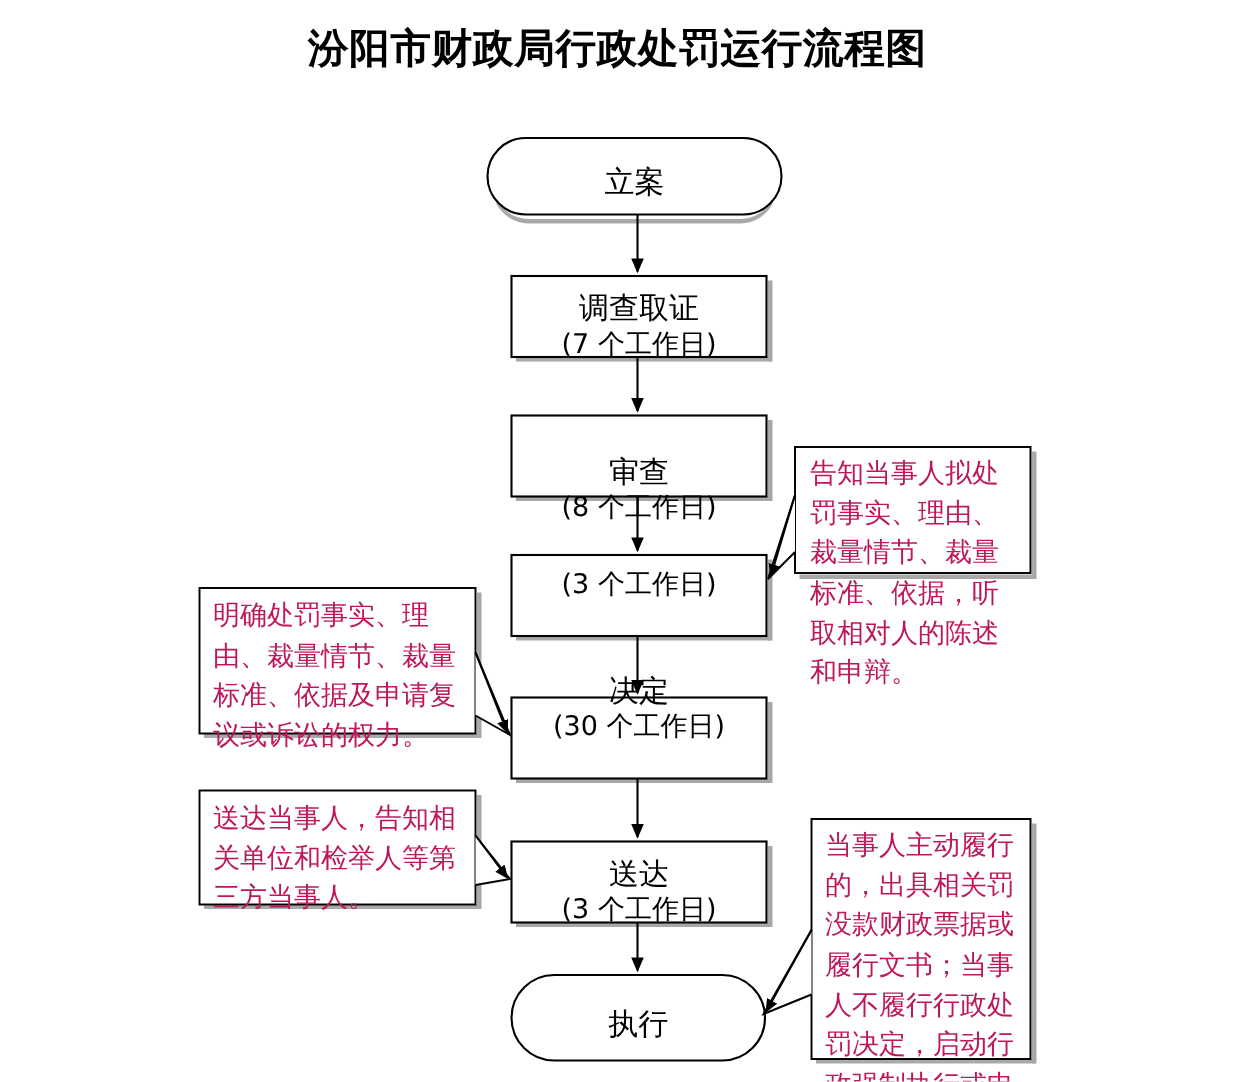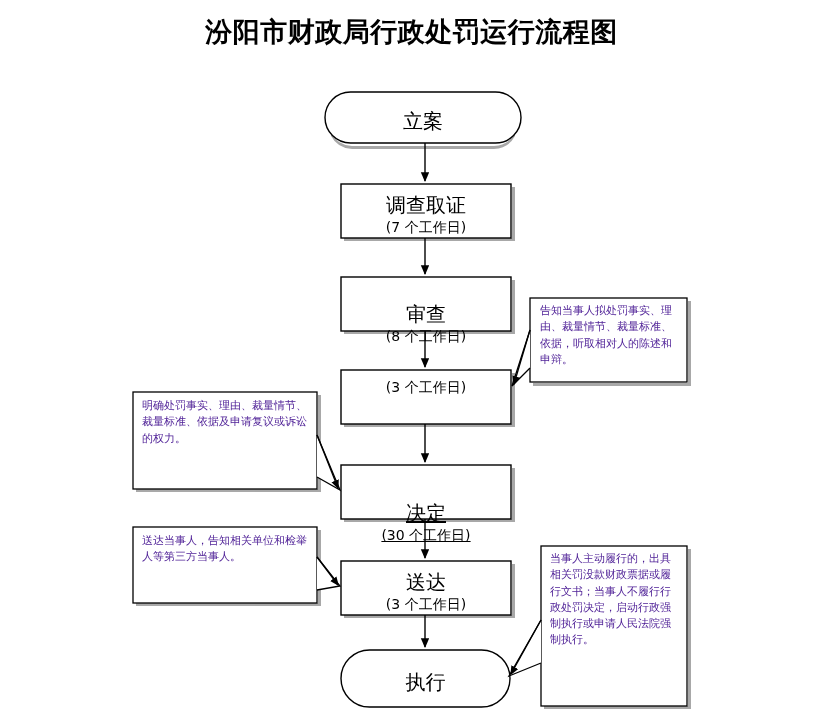--- a/index.html
+++ b/index.html
@@ -45,26 +45,26 @@
     position: absolute;
     text-align: center;
     color: #000000;
     line-height: 1.32;
     white-space: nowrap;
   }
   .node-title {
     font-size: 20px;
   }
   .node-sub {
-    font-size: 14px;
+    font-size: 18px;
   }
   .note-text {
     position: absolute;
-    color: #4c1d95;
-    font-size: 11px;
+    color: #be185d;
+    font-size: 18px;
     line-height: 1.48;
     text-align: left;
     word-break: break-all;
   }
   .hit {
     position: absolute;
     cursor: default;
   }
 </style>
 </head>
@@ -160,21 +160,21 @@
 
   <div class="node-text hit" style="left:341px; top:285px; width:170px;margin-top:16px;">
     <div class="node-title">审查</div>
     <div class="node-sub">(8 个工作日)</div>
   </div>
 
   <div class="node-text hit" style="left:341px; top:378px; width:170px;">
     <div class="node-sub">(3 个工作日)</div>
   </div>
 
-  <div class="node-text hit" style="left:341px; top:500px; width:170px;text-decoration:underline;">
+  <div class="node-text hit" style="left:341px; top:447px; width:170px;">
     <div class="node-title">决定</div>
     <div class="node-sub">(30 个工作日)</div>
   </div>
 
   <div class="node-text hit" style="left:341px; top:569px; width:170px;">
     <div class="node-title">送达</div>
     <div class="node-sub">(3 个工作日)</div>
   </div>
 
   <div class="node-text hit" style="left:341px; top:669px; width:169px;">

